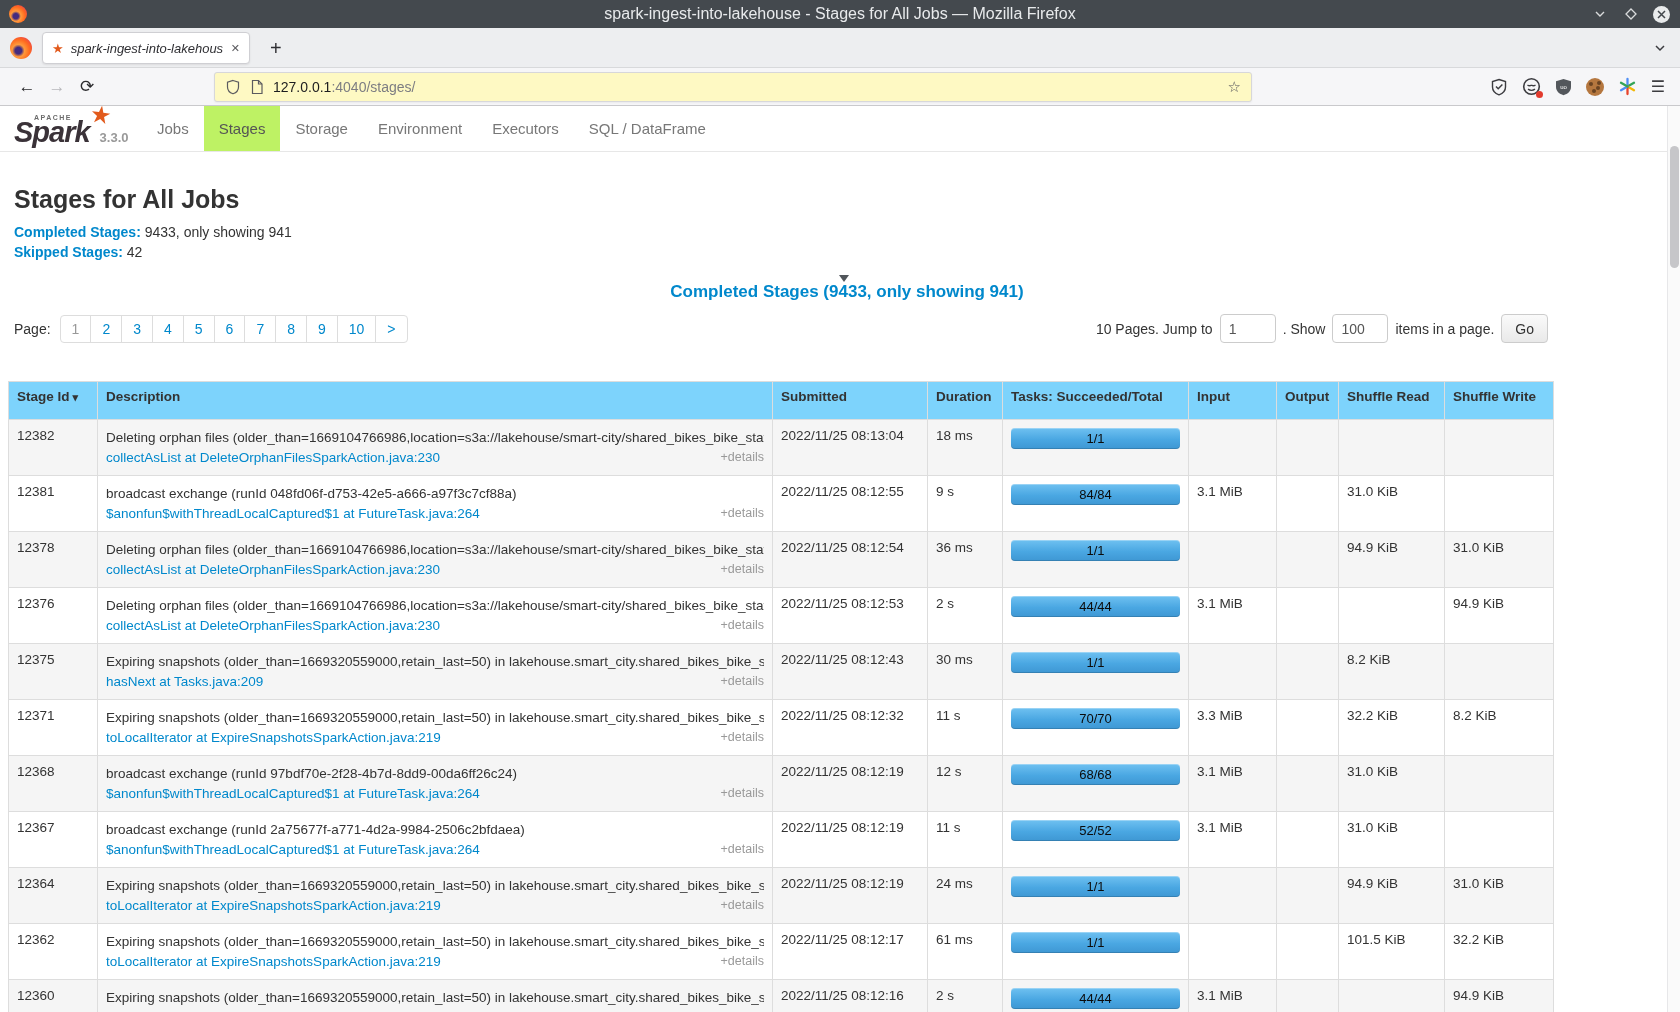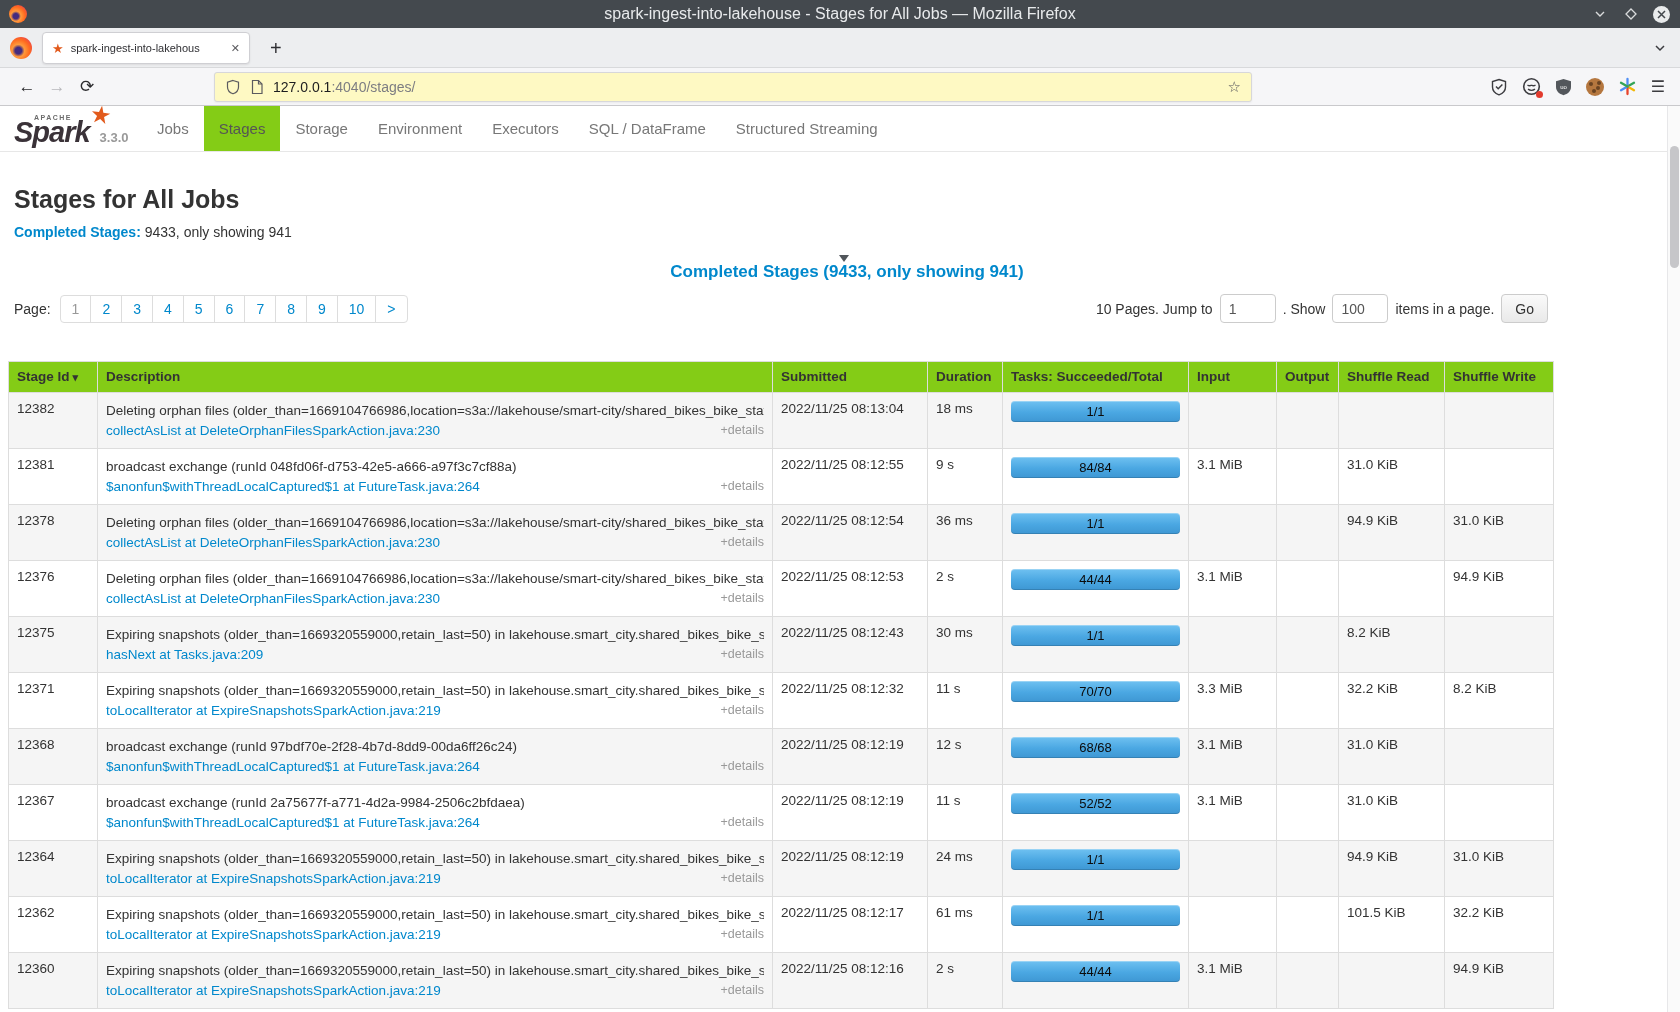--- a/index.html
+++ b/index.html
@@ -19,21 +19,21 @@
                   display:flex; align-items:center; justify-content:center; }
 
   .tabbar { height:40px; background:#edeef0; border-bottom:1px solid #d8d9db;
             display:flex; align-items:center; position:relative; }
   .ff-logo { width:22px; height:22px; border-radius:50%; margin-left:10px;
      background: radial-gradient(circle at 38% 62%, #452b7f 0 17%, #ff9a3c 32%, #ff6a1f 58%, #e02f63 95%); }
   .tab { position:absolute; left:42px; top:4px; width:208px; height:32px; background:#fff;
          border:1px solid #cfcfd3; border-radius:4px; display:flex; align-items:center;
          padding:0 9px; box-shadow:0 1px 2px rgba(0,0,0,0.08); }
   .favicon { color:#e25a1c; font-size:13px; margin-right:7px; }
-  .tab-title { flex:1; font-size:11px; color:#2f2f33; white-space:nowrap; overflow:hidden; }
+  .tab-title { flex:1; font-size:13px; color:#2f2f33; white-space:nowrap; overflow:hidden;font-style:italic; }
   .tab-close { color:#5a5a5e; font-size:11px; margin-left:6px; cursor:default; }
   .newtab { position:absolute; left:262px; top:0; line-height:40px; font-size:20px; color:#2f2f33; padding:0 8px; }
   .tabs-chevron { position:absolute; right:12px; top:12px; }
 
   .urlrow { height:38px; background:#f6f6f8; border-bottom:1px solid #c9c9cc;
             display:flex; align-items:center; padding:0 12px; }
   .nav-btn { font-size:17px; color:#2b2b2e; width:30px; text-align:center; }
   .nav-btn.disabled { color:#b7b7bb; }
   .urlbar { margin-left:112px; width:1038px; height:30px; background:#fef9c3;
             border:1px solid #d7d7da; border-radius:3px; display:flex; align-items:center;
@@ -62,21 +62,21 @@
   .logo-block { display:flex; align-items:flex-end; margin-left:14px; padding-bottom:4px; position:relative; width:128px; flex:none; }
   .logo-apache { position:absolute; left:20px; top:8px; font-size:7px; letter-spacing:1.5px;
                  color:#6b6b6b; font-weight:bold; }
   .logo-word { font-size:29px; font-weight:bold; color:#3a3238; letter-spacing:-1px;
                font-style:italic; line-height:1; }
   .logo-star { position:absolute; left:76px; top:-3px; color:#e25a1c; font-size:24px;
                transform:rotate(8deg); line-height:1; }
   .logo-ver { font-size:13px; font-weight:bold; color:#999; margin-left:10px; padding-bottom:2px; }
   .nav-menu { display:flex; align-items:stretch; }
   .nav-item { padding:0 15px; line-height:46px; font-size:15px; color:#777; cursor:pointer; }
-  .nav-item.active { background:#84cc16; color:#555; }
+  .nav-item.active { background:#bef264; color:#555; }
   .app-label { margin-left:auto; margin-right:127px; line-height:46px; font-size:13.5px; color:#555; }
   .app-label b { font-weight:bold; }
 
   .content h2 { margin:33px 0 10px 14px; font-size:25px; font-weight:bold; color:#333; }
   .info-line { margin:3px 0 3px 14px; font-size:14px; color:#333; line-height:17px; }
   .info-line b { color:#0088cc; font-weight:bold; }
   .section-head { margin:14px 0 0 14px; font-size:17px; font-weight:bold; color:#0088cc;
                   display:flex; align-items:center; cursor:pointer;flex-direction:column; }
   .tri-down { width:0; height:0; border-left:5px solid transparent; border-right:5px solid transparent;
               border-top:7px solid #51565b; margin-right:6px; }
@@ -92,21 +92,21 @@
   .pg-right { margin-left:auto; display:flex; align-items:center; gap:7px; font-size:14px; color:#333; }
   .pg-input { width:56px; height:29px; border:1px solid #ccc; border-radius:4px; padding:0 8px;
               font-size:14px; color:#555; font-family:"Liberation Sans", sans-serif; }
   .go-btn { height:29px; padding:0 13px; border:1px solid #ccc; border-radius:4px;
             background:linear-gradient(#fafafa,#e9e9e9); font-size:14px; color:#333; cursor:pointer;
             font-family:"Liberation Sans", sans-serif; }
 
   table.stages { width:1545px; margin:38px 0 0 8px; border-collapse:collapse; table-layout:fixed;
                  font-size:13.5px; color:#333; }
   .stages th, .stages td { border:1px solid #ddd; text-align:left; vertical-align:top; }
-  .stages th { padding:7px 8px; font-weight:bold; height:31px; background:#84cc16; }
+  .stages th { padding:7px 8px; font-weight:bold; height:38px; background:#7dd3fc; }
   .stages td { padding:8px; }
   .stages tbody tr { height:51px; }
   .stages tbody tr:nth-child(odd) { background:#f5f5f5; }
   .sort-arrow { font-size:11px; color:#333; }
   .desc-line { white-space:nowrap; overflow:hidden; line-height:19px; }
   .link-line { display:flex; justify-content:space-between; align-items:flex-end; line-height:19px; margin-top:1px; }
   .stage-link { color:#0088cc; text-decoration:none; white-space:nowrap; overflow:hidden; }
   .details-toggle { color:#999; font-size:12.5px; cursor:pointer; flex:none; margin-left:8px; }
   .progress-bar { height:21px; border-radius:4px; text-align:center; line-height:21px; font-size:13px;
                   color:#0b0b0b; background:linear-gradient(180deg,#6fc1f1 0%,#4aa7e2 55%,#3e97d3 100%);
@@ -213,29 +213,32 @@
       <span class="logo-star">★</span>
       <span class="logo-ver">3.3.0</span>
     </div>
     <div class="nav-menu">
         <div class="nav-item">Jobs</div>
         <div class="nav-item active">Stages</div>
         <div class="nav-item">Storage</div>
         <div class="nav-item">Environment</div>
         <div class="nav-item">Executors</div>
         <div class="nav-item">SQL / DataFrame</div>
-        <div class="nav-item">Structured Streaming</div>
       </div>
   </div>
 
   <div class="content">
     <h2>Stages for All Jobs</h2>
     <div class="info-line">
       <b>Completed Stages:</b>
       <span>9433, only showing 941</span>
+    </div>
+    <div class="info-line">
+      <b>Skipped Stages:</b>
+      <span>42</span>
     </div>
 
     <div class="section-head">
       <span class="tri-down"></span>
       <span>Completed Stages (9433, only showing 941)</span>
     </div>
 
     <div class="pg-row">
       <span class="pg-label">Page:</span>
       <span class="pg-group">

